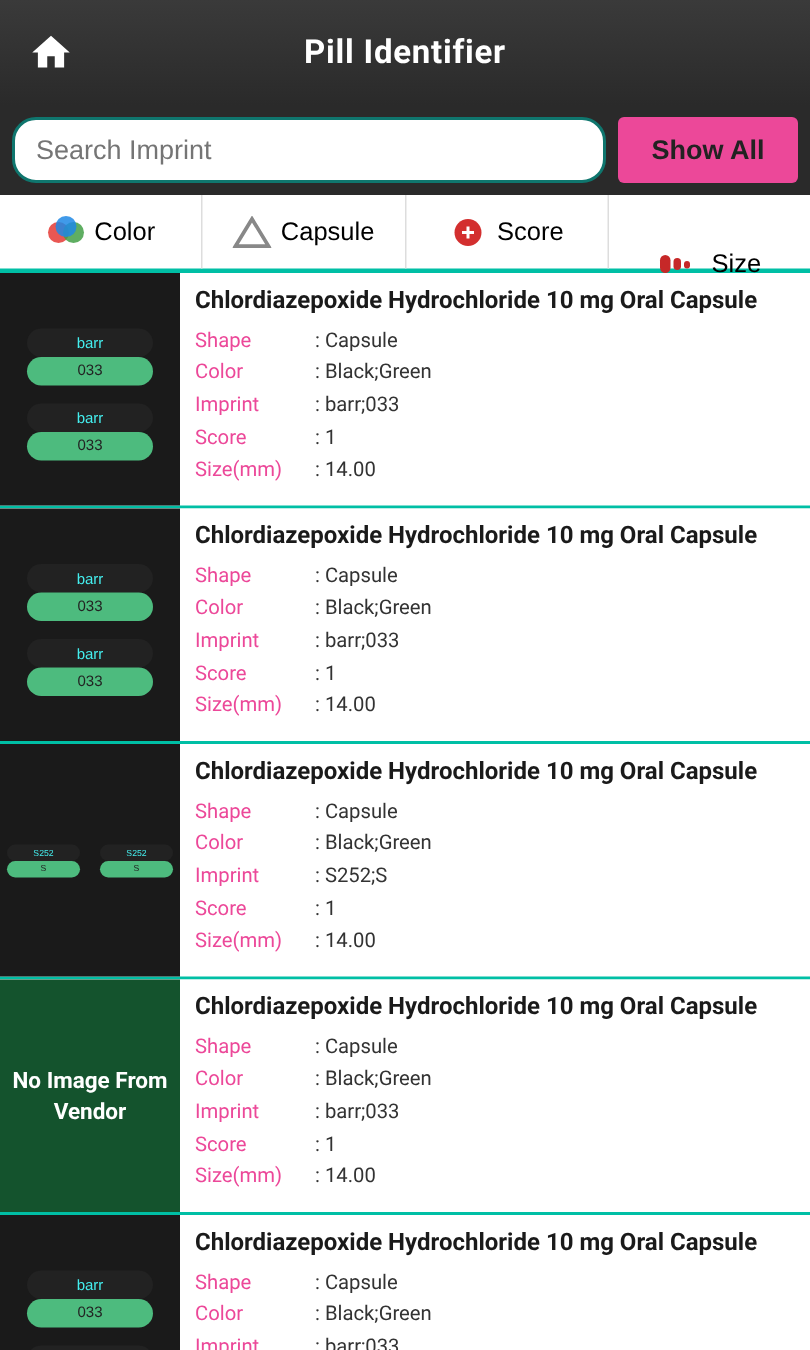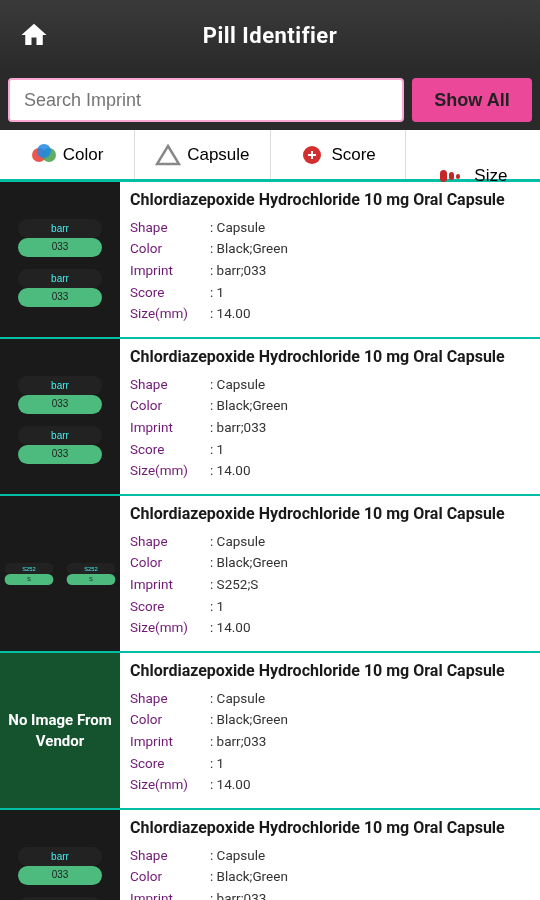--- a/index.html
+++ b/index.html
@@ -44,22 +44,22 @@
     
     .search-row {
       display: flex;
       height: 60px;
       background: #2a2a2a;
       padding: 8px 8px;
       gap: 8px;
     }
     .search-input {
       flex: 1;
-      border: 2px solid #f9a8d4;
-      border-radius: 4px;
+      border: 2px solid #0f766e;
+      border-radius: 16px;
       padding: 0 14px;
       font-size: 18px;
       color: #999;
       background: white;
       outline: none;
     }
     .show-all-btn {
       background: #ec4899;
       border: none;
       border-radius: 4px;
@@ -128,21 +128,21 @@
       margin-bottom: 6px;
     }
     .pill-detail {
       display: flex;
       font-size: 13.5px;
       color: #333;
       line-height: 1.6;
     }
     .pill-detail-label {
       width: 80px;
-      color: #701a75;
+      color: #ec4899;
       flex-shrink: 0;
     }
     .pill-detail-value {
       color: #333;
     }
     .no-image-label {
       color: white;
       font-size: 15px;
       font-weight: bold;
       text-align: center;

